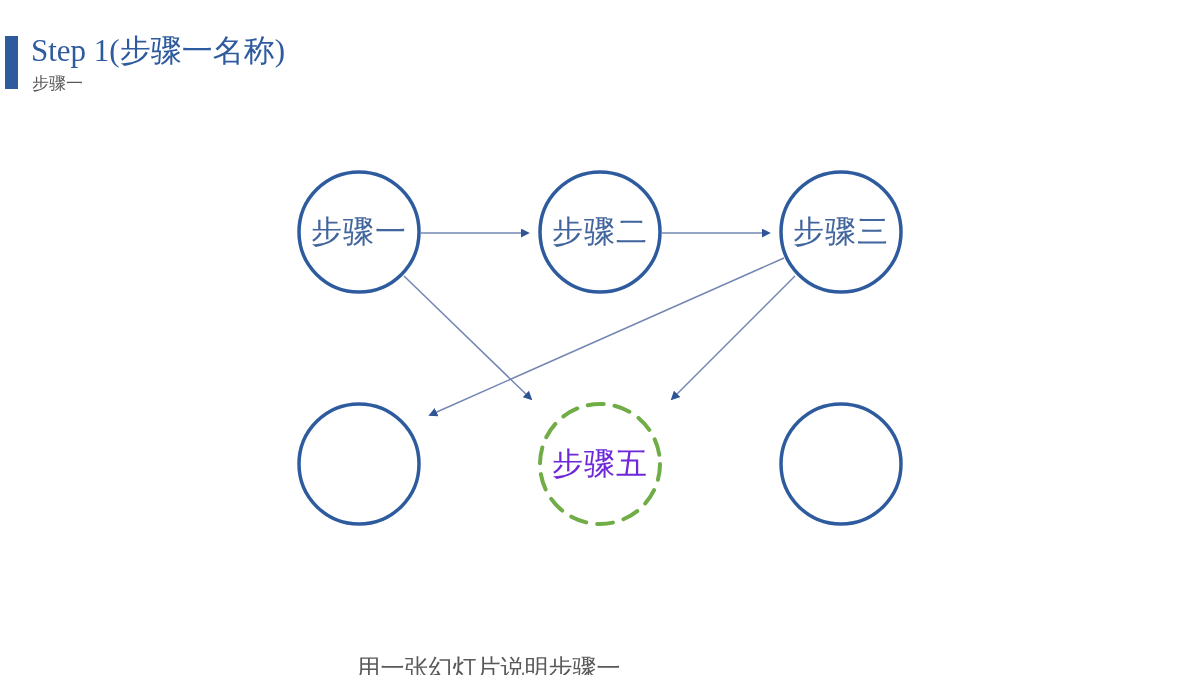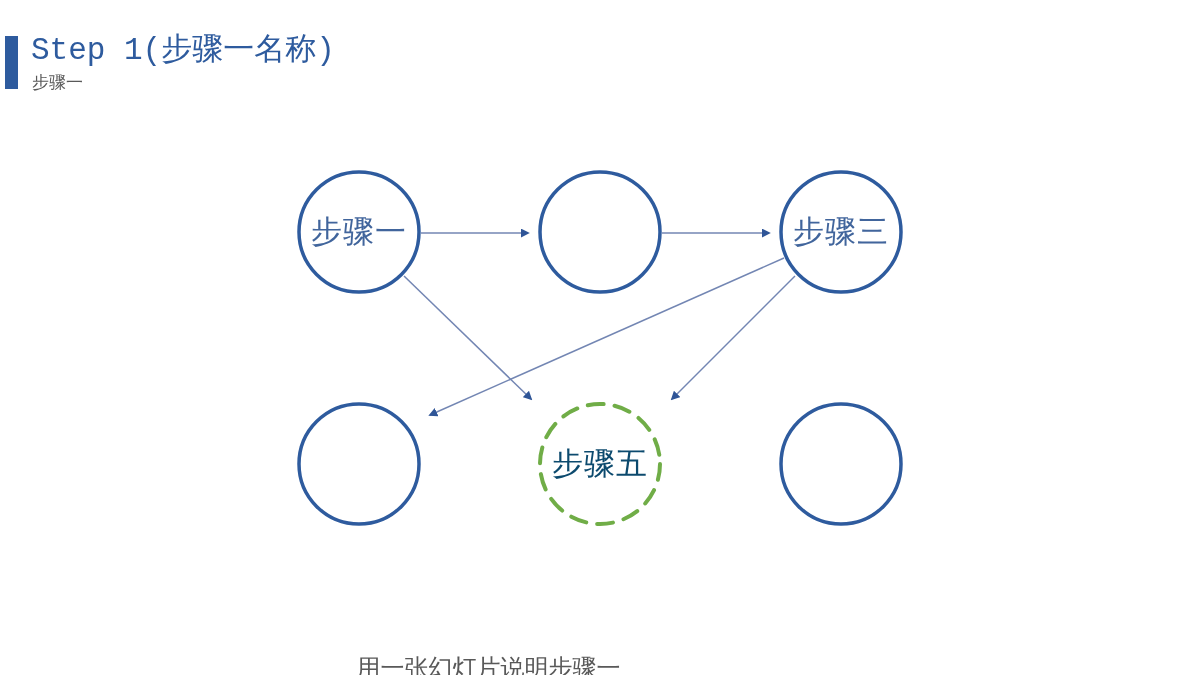--- a/index.html
+++ b/index.html
@@ -2,21 +2,21 @@
 <html><head>
 <meta charset="utf-8">
 <style>
   html, body { margin: 0; padding: 0; background: #ffffff; }
   #slide {
     position: relative;
     width: 988px;
     height: 675px;
     background: #ffffff;
     overflow: hidden;
-    font-family: Liberation Mono, monospace;
+    font-family: Liberation Serif, serif;
   }
   .accent-bar {
     position: absolute;
     left: 5px; top: 36px;
     width: 13px; height: 53px;
     background: #2e5b9e;
   }
   .title {
     position: absolute;
     left: 31px; top: 31px;
@@ -42,21 +42,21 @@
     position: absolute;
     width: 140px;
     text-align: center;
     font-size: 31px;
     font-weight: 300;
     color: #41659c;
     letter-spacing: 1px;
     white-space: nowrap;
     transform: translate(-50%, -50%);
   }
-  .step-label.highlight { color: #0c4a6e; }
+  .step-label.highlight { color: #6d28d9; }
   .caption {
     position: absolute;
     left: 0; right: 11px;
     top: 612px;
     text-align: center;
     font-size: 24px;
     color: #595959;
     margin-top: 40px;
   }
 </style>
@@ -88,18 +88,19 @@
       <circle cx="359" cy="232" r="60" stroke="#2e5b9e" stroke-width="3.5"></circle>
       <circle cx="600" cy="232" r="60" stroke="#2e5b9e" stroke-width="3.5"></circle>
       <circle cx="841" cy="232" r="60" stroke="#2e5b9e" stroke-width="3.5"></circle>
       <circle cx="359" cy="464" r="60" stroke="#2e5b9e" stroke-width="3.5"></circle>
       <circle cx="600" cy="464" r="60" stroke="#70ad47" stroke-width="4" stroke-dasharray="16 11" stroke-linecap="round" fill="none"></circle>
       <circle cx="841" cy="464" r="60" stroke="#2e5b9e" stroke-width="3.5"></circle>
     </g>
   </svg>
 
   <div class="step-label" style="left:359px; top:232px;">步骤一</div>
+  <div class="step-label" style="left:600px; top:232px;">步骤二</div>
   <div class="step-label" style="left:841px; top:232px;text-align:center;">步骤三</div>
   <div class="step-label highlight" style="left:600px; top:464px;">步骤五</div>
 
   <div class="caption">用一张幻灯片说明步骤一</div>
 
 </div>
 
 </body></html>

